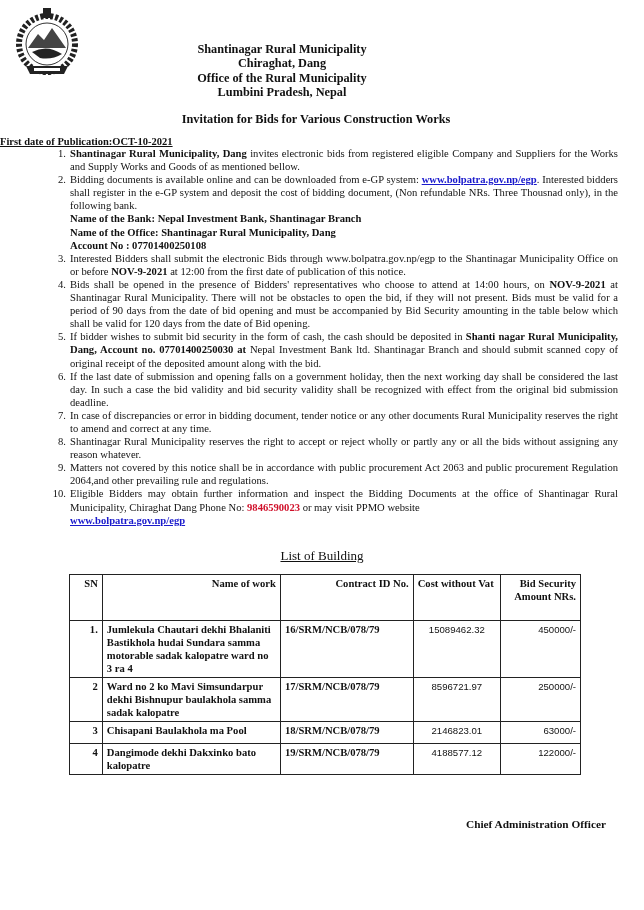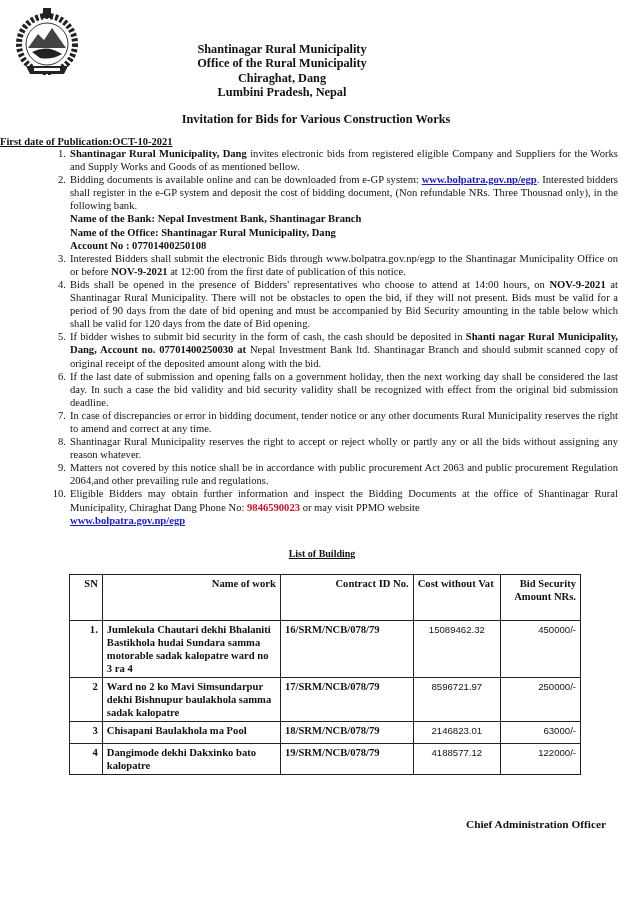--- a/index.html
+++ b/index.html
@@ -15,21 +15,21 @@
   ol.items { position:absolute; left:46px; top:147px; width:572px; margin:0; padding:0;
              list-style:none; font-size:10.6px; line-height:13.1px; }
   ol.items li { position:relative; padding-left:24px; text-align:justify; }
   ol.items li .num { position:absolute; left:0; top:0; width:20px; text-align:right; }
   ol.items li.ten .num { left:-4px; width:24px; }
   .b { font-weight:bold; }
   .link { color:#1a1acc; text-decoration:underline; font-weight:bold; }
   .red { color:#d0102a; font-weight:bold; }
   .bankinfo { font-weight:bold; display:block; }
   .list-title { position:absolute; left:0; top:548px; width:644px; text-align:center;
-                font-weight:bold; font-size:10px; text-decoration:underline; }
+                font-weight:normal; font-size:13px; text-decoration:underline; }
   table.works { position:absolute; left:69px; top:574px; width:512px; border-collapse:collapse;
                 font-size:10.6px; line-height:13px;border-radius:10px; }
   table.works td, table.works th { border:1px solid #222; vertical-align:top; padding:2px 4px; }
   table.works th { font-weight:bold; }
   .c-sn { width:26px; text-align:right; font-weight:bold; }
   .c-name { width:191px; font-weight:bold; }
   .c-id { width:130px; font-weight:bold; }
   .c-cost { width:83px; font-family:"Liberation Sans", "DejaVu Sans", sans-serif; font-size:9.6px;text-align:center; }
   .c-bid { width:78px; text-align:right; font-family:"Liberation Sans", "DejaVu Sans", sans-serif; font-size:9.6px; }
   th.c-name, th.c-id, th.c-bid { text-align:right; }
@@ -45,22 +45,22 @@
   <circle cx="35" cy="40" r="21" fill="#fff" stroke="#333" stroke-width="1"></circle>
   <path d="M16 44 L26 30 L32 36 L40 24 L54 44 Z" fill="#444"></path>
   <path d="M20 48 Q35 40 50 50 Q40 56 28 54 Z" fill="#222"></path>
   <rect x="31" y="4" width="8" height="10" fill="#222"></rect>
   <path d="M14 62 L56 62 L52 70 L18 70 Z" fill="#222"></path>
   <rect x="22" y="64" width="26" height="3" fill="#fff"></rect>
 </svg>
 
 <div class="header">
   <div>Shantinagar Rural Municipality</div>
+  <div>Chiraghat, Dang</div>
   <div>Office of the Rural Municipality</div>
-  <div>Chiraghat, Dang</div>
   <div>Lumbini Pradesh, Nepal</div>
 </div>
 
 <div class="title">Invitation for Bids for Various Construction Works</div>
 <div class="pubdate">First date of Publication:OCT-10-2021</div>
 
 <ol class="items">
   <li>
     <span class="num">1.</span>
     <span class="b">Shantinagar Rural Municipality, Dang</span><span> invites electronic bids from registered eligible Company and Suppliers for the Works and Supply Works and Goods of  as mentioned bellow.</span>

